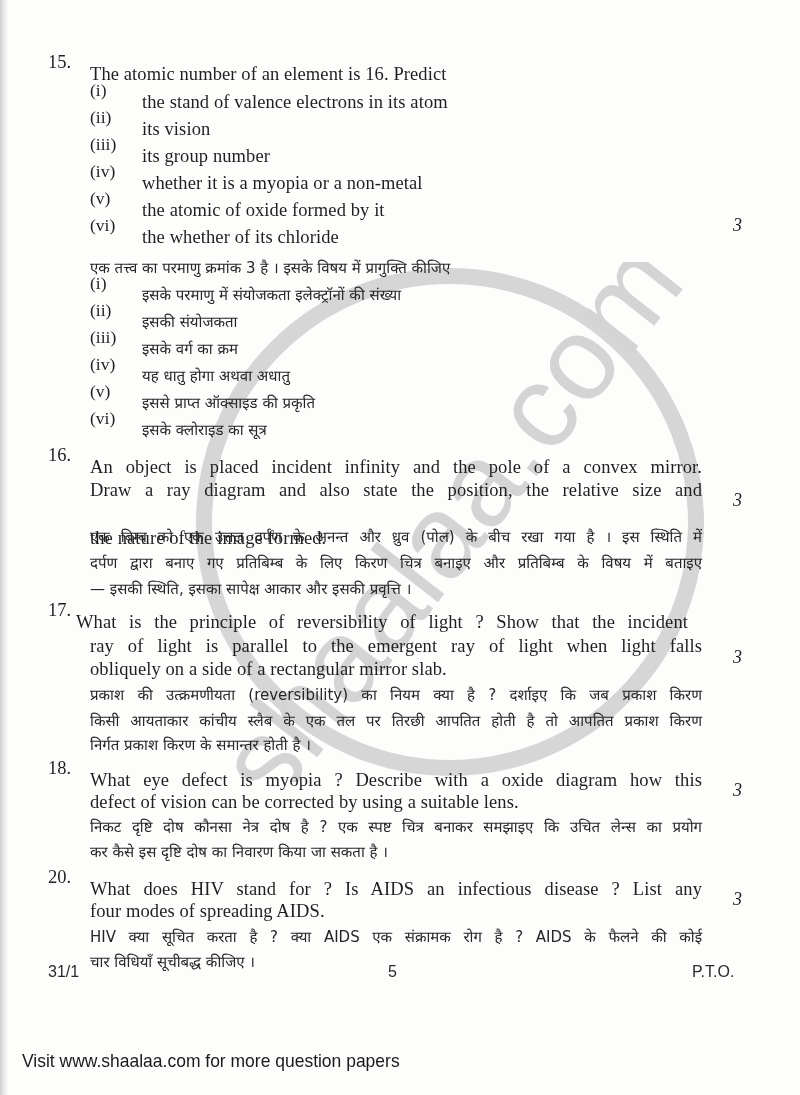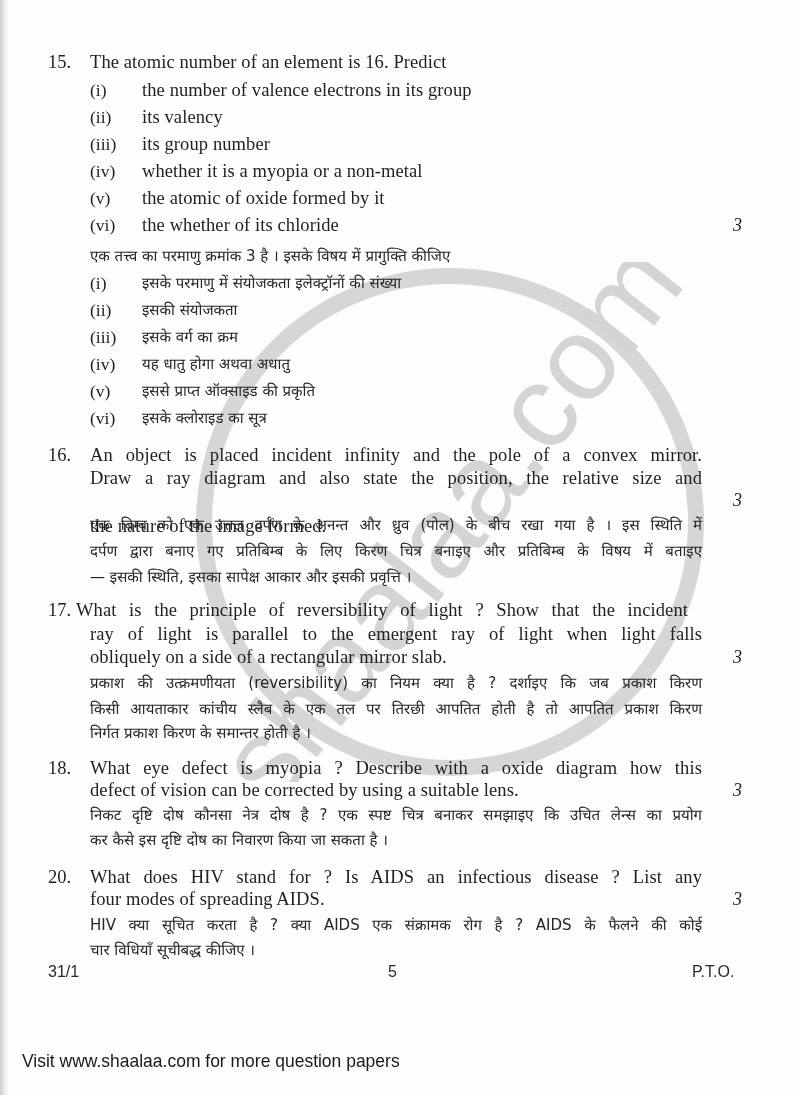--- a/index.html
+++ b/index.html
@@ -12,21 +12,21 @@
     .left-edge {
       position: absolute; left: 0; top: 0; width: 8px; height: 1095px;
       background: linear-gradient(to right, #cfcfcf, #ececec 60%, #fbfbfb);
     }
     .watermark {
       position: absolute; left: 190px; top: 262px; width: 520px; height: 520px;
       pointer-events: none; z-index: 0;
     }
     .line {
       position: absolute; white-space: nowrap; z-index: 1;
-      font-size: 16.5px; line-height: 20px;
+      font-size: 16.5px; line-height: 20px; margin-top: 12px;
     }
     .en { font-family: "Liberation Serif", "DejaVu Serif", serif; font-size: 18.5px; letter-spacing: 0.1px; }
     .hi { font-family: "DejaVu Sans", "Liberation Sans", sans-serif; font-size: 15px; color: #262626; }
     .qnum { position: absolute; left: 48px; font-weight: normal; font-family: "Liberation Serif", "DejaVu Serif", serif; font-size: 18.5px; z-index: 1; }
     .roman { position: absolute; left: 90px; font-family: "Liberation Serif", "DejaVu Serif", serif; font-size: 17.5px; z-index: 1; }
     .mark { position: absolute; left: 733px; font-style: italic; font-family: "Liberation Serif", "DejaVu Serif", serif; font-size: 18px; z-index: 1; }
     .just { width: 612px; text-align: justify; text-align-last: justify; }
     .footer { position: absolute; font-family: "Liberation Sans", "DejaVu Sans", sans-serif; font-size: 16px; color: #2a2a2a; z-index: 1; }
     .visit { position: absolute; left: 22px; top: 1050px; font-family: "Liberation Sans", "DejaVu Sans", sans-serif; font-size: 19px; color: #1a1a1a; transform: scaleX(0.92); transform-origin: left; z-index: 1; }
   </style>
@@ -38,23 +38,23 @@
 <svg class="watermark" viewBox="0 0 520 520">
   <circle cx="260" cy="260" r="246" fill="none" stroke="#d6d6d6" stroke-width="16"></circle>
   <text x="260" y="300" text-anchor="middle" font-family="Liberation Sans, DejaVu Sans, sans-serif" font-size="118" fill="#d4d4d4" transform="rotate(-52 260 260)">shaalaa.com</text>
 </svg>
 
 <div>
   <span class="qnum" style="top:52px">15.</span>
   <span class="line en" style="left:90px;top:52px">The atomic number of an element is 16. Predict</span>
 
   <span class="roman" style="top:80px">(i)</span>
-  <span class="line en" style="left:142px;top:80px">the number of valence electrons in its group</span>
+  <span class="line en" style="left:142px;top:80px">the stand of valence electrons in its atom</span>
   <span class="roman" style="top:107px">(ii)</span>
-  <span class="line en" style="left:142px;top:107px">its valency</span>
+  <span class="line en" style="left:142px;top:107px">its vision</span>
   <span class="roman" style="top:134px">(iii)</span>
   <span class="line en" style="left:142px;top:134px">its group number</span>
   <span class="roman" style="top:161px">(iv)</span>
   <span class="line en" style="left:142px;top:161px">whether it is a myopia or a non-metal</span>
   <span class="roman" style="top:188px">(v)</span>
   <span class="line en" style="left:142px;top:188px">the atomic of oxide formed by it</span>
   <span class="roman" style="top:215px">(vi)</span>
   <span class="line en" style="left:142px;top:215px">the whether of its chloride</span>
   <span class="mark" style="top:215px">3</span>
 

